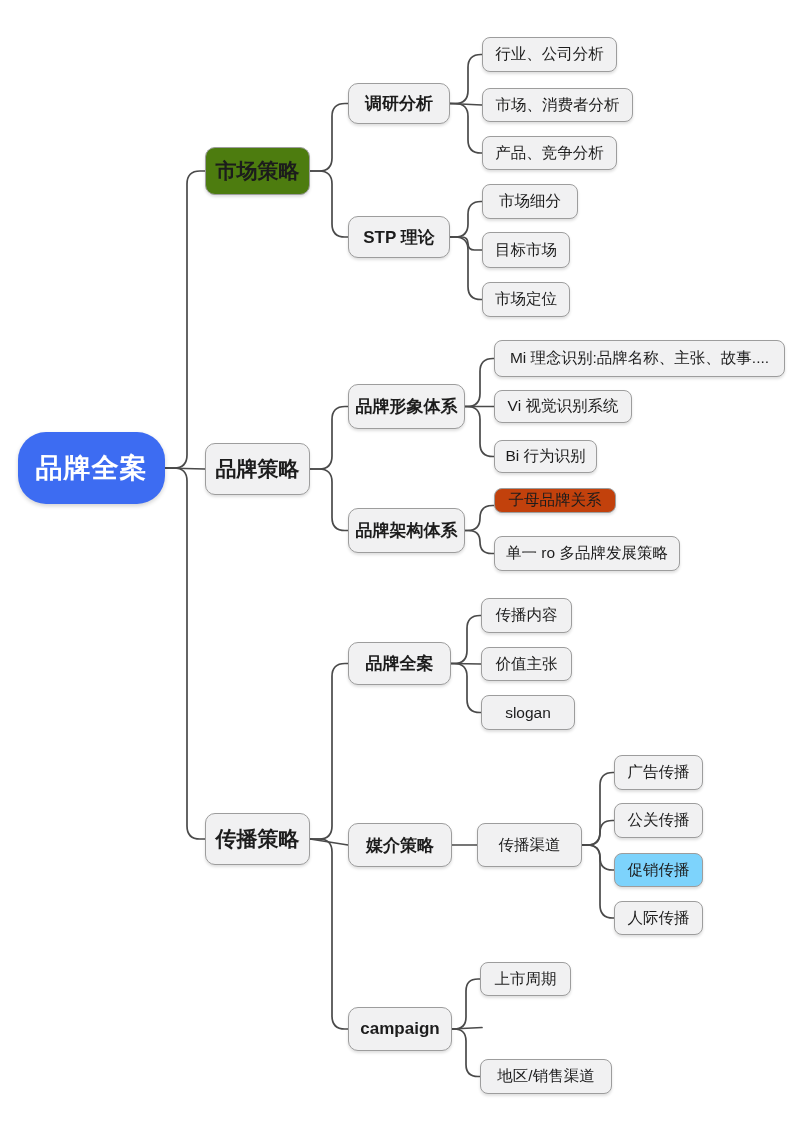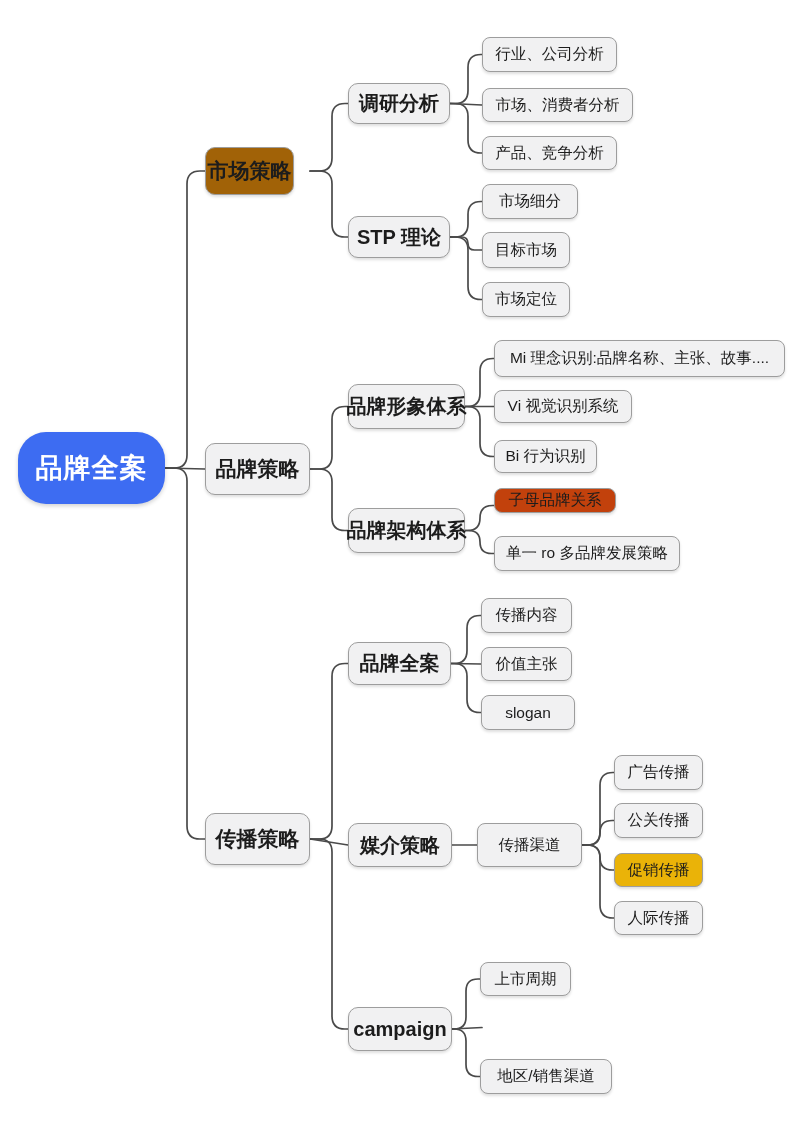--- a/index.html
+++ b/index.html
@@ -45,21 +45,21 @@
     letter-spacing: 1px;
     box-shadow: 0 2px 4px rgba(0,0,0,0.18);
   }
   .lv1 {
     border-radius: 10px;
     font-size: 21px;
     font-weight: 700;
   }
   .lv2 {
     border-radius: 10px;
-    font-size: 20px;
+    font-size: 17px;
     font-weight: 600;
   }
   .lv3, .lv4 {
     border-radius: 8px;
     font-size: 15.5px;
     font-weight: 500;
   }
 </style>
 </head>
 <body>
@@ -94,21 +94,21 @@
       <path d="M 582 845 L 587 845 Q 600 845 600 832 L 600 785.5 Q 600 772.5 613 772.5 L 614 772.5" fill="none" stroke="#4a4a4a" stroke-width="1.7" stroke-linecap="round"></path>
       <path d="M 582 845 L 587.75 845 Q 600 845 600 832.75 L 600 832.75 Q 600 820.5 612.25 820.5 L 614 820.5" fill="none" stroke="#4a4a4a" stroke-width="1.7" stroke-linecap="round"></path>
       <path d="M 582 845 L 587.5 845 Q 600 845 600 857.5 L 600 857.5 Q 600 870 612.5 870 L 614 870" fill="none" stroke="#4a4a4a" stroke-width="1.7" stroke-linecap="round"></path>
       <path d="M 582 845 L 587 845 Q 600 845 600 858 L 600 905 Q 600 918 613 918 L 614 918" fill="none" stroke="#4a4a4a" stroke-width="1.7" stroke-linecap="round"></path>
       <path d="M 452 1029 L 454 1029 Q 466 1029 466 1017 L 466 991 Q 466 979 478 979 L 480 979" fill="none" stroke="#4a4a4a" stroke-width="1.7" stroke-linecap="round"></path>
       <path d="M 452 1029 L 482 1027.5" fill="none" stroke="#4a4a4a" stroke-width="1.7" stroke-linecap="round"></path>
       <path d="M 452 1029 L 454 1029 Q 466 1029 466 1041 L 466 1064.5 Q 466 1076.5 478 1076.5 L 480 1076.5" fill="none" stroke="#4a4a4a" stroke-width="1.7" stroke-linecap="round"></path>
     </svg>
 
 <div class="node lv0" style="left: 18px; top: 432px; width: 147px; height: 72px; background: rgb(61, 108, 242); color: rgb(255, 255, 255);">品牌全案</div>
-    <div class="node lv1" style="left: 205px; top: 147px; width: 89px; height: 48px; background: #a16207; border-color: rgb(157, 157, 157); color: rgb(28, 28, 28);">市场策略</div>
+    <div class="node lv1" style="left: 205px; top: 147px; width: 105px; height: 48px; background: #4d7c0f; border-color: rgb(157, 157, 157); color: rgb(28, 28, 28);">市场策略</div>
     <div class="node lv1" style="left: 205px; top: 443px; width: 105px; height: 52px; background: rgb(241, 241, 242); border-color: rgb(157, 157, 157); color: rgb(28, 28, 28);">品牌策略</div>
     <div class="node lv1" style="left: 205px; top: 813px; width: 105px; height: 52px; background: rgb(241, 241, 242); border-color: rgb(157, 157, 157); color: rgb(28, 28, 28);">传播策略</div>
     <div class="node lv2" style="left: 348px; top: 83px; width: 102px; height: 41px; background: rgb(241, 241, 242); border-color: rgb(157, 157, 157); color: rgb(28, 28, 28);">调研分析</div>
     <div class="node lv2" style="left: 348px; top: 216px; width: 102px; height: 42px; background: rgb(241, 241, 242); border-color: rgb(157, 157, 157); color: rgb(28, 28, 28);">STP 理论</div>
     <div class="node lv3" style="left: 482px; top: 37px; width: 135px; height: 35px; background: rgb(241, 241, 242); border-color: rgb(157, 157, 157); color: rgb(28, 28, 28);">行业、公司分析</div>
     <div class="node lv3" style="left: 482px; top: 88px; width: 151px; height: 34px; background: rgb(241, 241, 242); border-color: rgb(157, 157, 157); color: rgb(28, 28, 28);">市场、消费者分析</div>
     <div class="node lv3" style="left: 482px; top: 136px; width: 135px; height: 34px; background: rgb(241, 241, 242); border-color: rgb(157, 157, 157); color: rgb(28, 28, 28);">产品、竞争分析</div>
     <div class="node lv3" style="left: 482px; top: 184px; width: 96px; height: 35px; background: rgb(241, 241, 242); border-color: rgb(157, 157, 157); color: rgb(28, 28, 28);">市场细分</div>
     <div class="node lv3" style="left: 482px; top: 232px; width: 88px; height: 36px; background: rgb(241, 241, 242); border-color: rgb(157, 157, 157); color: rgb(28, 28, 28);">目标市场</div>
     <div class="node lv3" style="left: 482px; top: 282px; width: 88px; height: 35px; background: rgb(241, 241, 242); border-color: rgb(157, 157, 157); color: rgb(28, 28, 28);">市场定位</div>
@@ -121,17 +121,17 @@
     <div class="node lv3" style="left: 494px; top: 536px; width: 186px; height: 35px; background: rgb(241, 241, 242); border-color: rgb(157, 157, 157); color: rgb(28, 28, 28);">单一 ro 多品牌发展策略</div>
     <div class="node lv2" style="left: 348px; top: 642px; width: 103px; height: 43px; background: rgb(241, 241, 242); border-color: rgb(157, 157, 157); color: rgb(28, 28, 28);">品牌全案</div>
     <div class="node lv2" style="left: 348px; top: 823px; width: 104px; height: 44px; background: rgb(241, 241, 242); border-color: rgb(157, 157, 157); color: rgb(28, 28, 28);">媒介策略</div>
     <div class="node lv2" style="left: 348px; top: 1007px; width: 104px; height: 44px; background: rgb(241, 241, 242); border-color: rgb(157, 157, 157); color: rgb(28, 28, 28);">campaign</div>
     <div class="node lv3" style="left: 481px; top: 598px; width: 91px; height: 35px; background: rgb(241, 241, 242); border-color: rgb(157, 157, 157); color: rgb(28, 28, 28);">传播内容</div>
     <div class="node lv3" style="left: 481px; top: 647px; width: 91px; height: 34px; background: rgb(241, 241, 242); border-color: rgb(157, 157, 157); color: rgb(28, 28, 28);">价值主张</div>
     <div class="node lv3" style="left: 481px; top: 695px; width: 94px; height: 35px; background: rgb(241, 241, 242); border-color: rgb(157, 157, 157); color: rgb(28, 28, 28);">slogan</div>
     <div class="node lv3" style="left: 477px; top: 823px; width: 105px; height: 44px; background: rgb(241, 241, 242); border-color: rgb(157, 157, 157); color: rgb(28, 28, 28);">传播渠道</div>
     <div class="node lv4" style="left: 614px; top: 755px; width: 89px; height: 35px; background: rgb(241, 241, 242); border-color: rgb(157, 157, 157); color: rgb(28, 28, 28);">广告传播</div>
     <div class="node lv4" style="left: 614px; top: 803px; width: 89px; height: 35px; background: rgb(241, 241, 242); border-color: rgb(157, 157, 157); color: rgb(28, 28, 28);">公关传播</div>
-    <div class="node lv4" style="left: 614px; top: 853px; width: 89px; height: 34px; background: #eab308; border-color: rgb(157, 157, 157); color: rgb(28, 28, 28);">促销传播</div>
+    <div class="node lv4" style="left: 614px; top: 853px; width: 89px; height: 34px; background: #7dd3fc; border-color: rgb(157, 157, 157); color: rgb(28, 28, 28);">促销传播</div>
     <div class="node lv4" style="left: 614px; top: 901px; width: 89px; height: 34px; background: rgb(241, 241, 242); border-color: rgb(157, 157, 157); color: rgb(28, 28, 28);">人际传播</div>
     <div class="node lv3" style="left: 480px; top: 962px; width: 91px; height: 34px; background: rgb(241, 241, 242); border-color: rgb(157, 157, 157); color: rgb(28, 28, 28);">上市周期</div>
     <div class="node lv3" style="left: 480px; top: 1059px; width: 132px; height: 35px; background: rgb(241, 241, 242); border-color: rgb(157, 157, 157); color: rgb(28, 28, 28);">地区/销售渠道</div>
   </div>
 
 </body></html>

